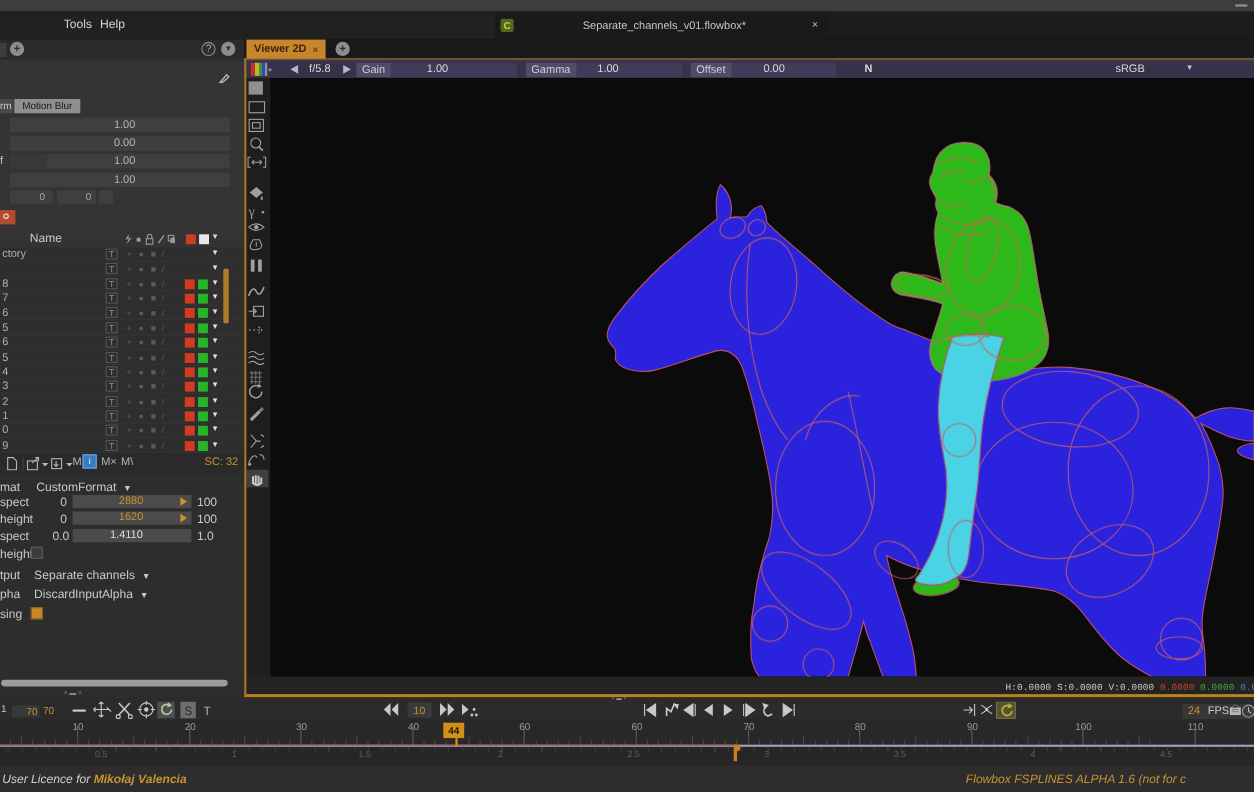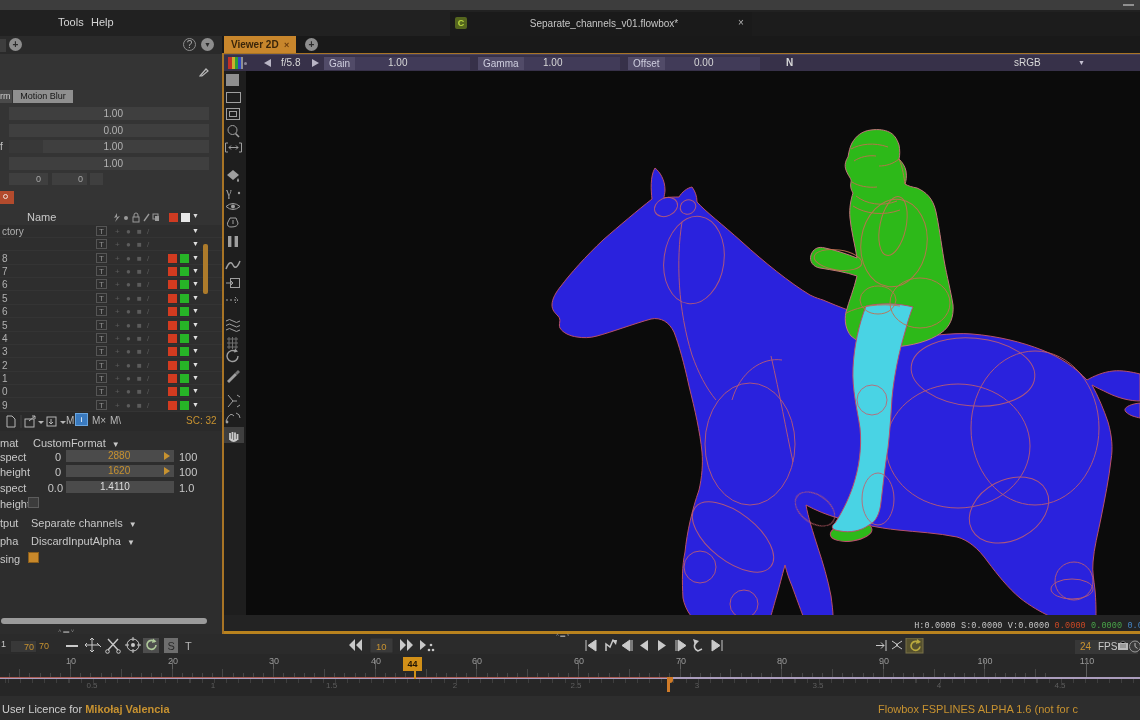--- a/index.html
+++ b/index.html
@@ -59,21 +59,21 @@
   
   #timeline { left:0; top:634px; width:1140px; height:62px; background:#2b2b2b; }
   .tlico { position:absolute; color:#c9c9c9; font-size:11px; }
   #ruler { left:0; top:20px; width:1140px; height:23px; background:#282828; }
   .rnum { position:absolute; top:2px; font-size:9px; color:#9a9a9a; }
   .snum { position:absolute; top:2px; font-size:8px; color:#5f5f5f; }
   #purline { left:0; top:43px; width:1140px; height:2px; background:#ab9dbd; }
   #secrow { left:0; top:45px; width:1140px; height:17px; background:#262626; }
   #secrow::before { content:""; position:absolute; left:0; top:0; width:1140px; height:4px; background:repeating-linear-gradient(90deg, #3e3e3e 0 1px, transparent 1px 12.1px); background-position:8px 0; }
   
-  #statusbar { left:0; top:696px; width:1140px; height:24px; background:#2d2d2d; overflow:hidden; }
+  #statusbar { left:0; top:696px; width:1140px; height:24px; background:#2d2d2d; overflow:hidden;font-style:italic; }
   #statusbar > span { position:absolute; top:7px; font-size:11px; white-space:nowrap; }
   .org { color:#c79230; }
 </style>
 </head>
 <body>
 <div id="stage">
   <div class="abs" id="titlebar"></div>
   <div class="abs" id="minim"></div>
   <div class="abs" id="menubar">
     <span class="mi" style="left:10px;">Tools</span>

